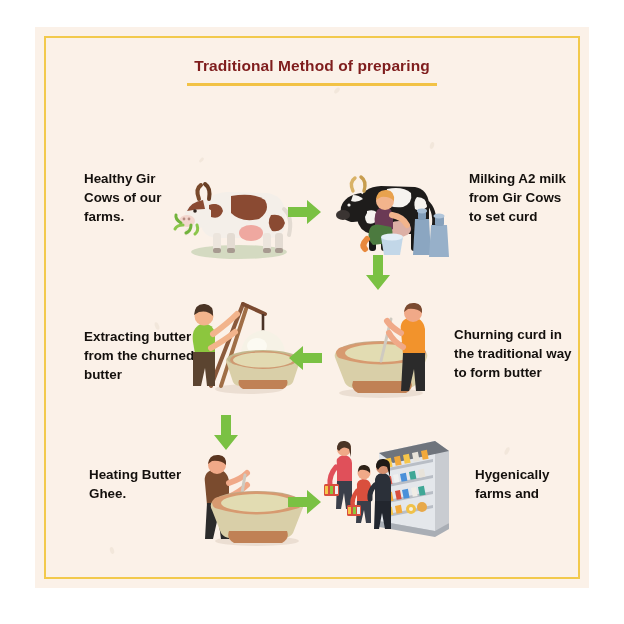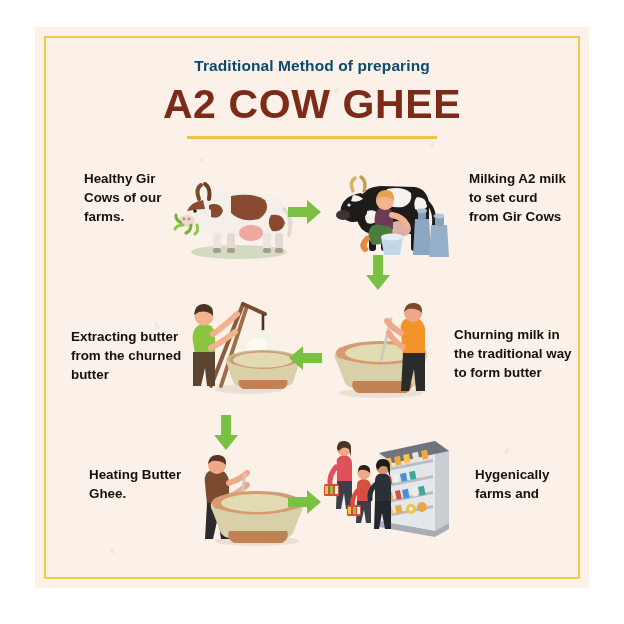--- a/index.html
+++ b/index.html
@@ -41,21 +41,21 @@
   
   #header {
     position: absolute;
     left: 0; top: 30px;
     width: 100%;
     text-align: center;
   }
   #subtitle {
     font-size: 15.5px;
     font-weight: bold;
-    color: #0c4a6e;
+    color: #7f1d1d;
     letter-spacing: .1px;
   }
   #main-title {
     margin-top: 6px;
     font-size: 41px;
     font-weight: bold;
     color: #7b2b18;
     letter-spacing: .6px;
   }
   #title-rule {
@@ -97,21 +97,20 @@
   <div class="speck" style="left:120px;top:295px;width:4px;height:8px;transform:rotate(-20deg)"></div>
   <div class="speck" style="left:395px;top:115px;width:4px;height:7px;transform:rotate(15deg)"></div>
   <div class="speck" style="left:300px;top:60px;width:4px;height:7px;transform:rotate(40deg)"></div>
   <div class="speck" style="left:205px;top:470px;width:4px;height:8px;transform:rotate(-30deg)"></div>
   <div class="speck" style="left:470px;top:420px;width:4px;height:8px;transform:rotate(25deg)"></div>
   <div class="speck" style="left:75px;top:520px;width:4px;height:7px;transform:rotate(-15deg)"></div>
   <div class="speck" style="left:165px;top:130px;width:3px;height:6px;transform:rotate(45deg)"></div>
 
   <div id="header">
     <div id="subtitle">Traditional Method of preparing</div>
-    <div id="main-title">A2 COW GHEE</div>
     <div id="title-rule"></div>
   </div>
 
   <div class="caption left" style="left:25px; top:142px; width:130px;">
     <div>Healthy Gir</div>
     <div>Cows of our</div>
     <div>farms.</div>
   </div>
 
   <div class="scene" style="left:140px; top:148px;">
@@ -201,31 +200,31 @@
       <rect x="95" y="44" width="8" height="9" rx="2" fill="#7f9bb7"></rect>
       <ellipse cx="99" cy="44" rx="5" ry="2.4" fill="#a6bdd4"></ellipse>
       <path d="M108 58 L124 58 L126 90 L106 90 Z" fill="#97b0c9"></path>
       <rect x="112" y="49" width="9" height="10" rx="2" fill="#87a1bb"></rect>
       <ellipse cx="116" cy="49" rx="5.5" ry="2.6" fill="#b0c5da"></ellipse>
     </svg>
   </div>
 
   <div class="caption right" style="left:410px; top:142px; width:130px;">
     <div>Milking A2 milk</div>
+    <div>from Gir Cows</div>
     <div>to set curd</div>
-    <div>from Gir Cows</div>
   </div>
 
   <div class="arrow" style="left:330px; top:228px;">
     <svg width="26" height="36" viewBox="0 0 26 36">
       <path d="M8 0 L18 0 L18 20 L25 20 L13 35 L1 20 L8 20 Z" fill="#7ac143"></path>
     </svg>
   </div>
 
-  <div class="caption left" style="left:12px; top:300px; width:150px;">
+  <div class="caption left" style="left:25px; top:300px; width:150px;">
     <div>Extracting butter</div>
     <div>from the churned</div>
     <div>butter</div>
   </div>
 
   <div class="scene" style="left:152px; top:263px;">
     <svg width="118" height="105" viewBox="0 0 118 105">
       <ellipse cx="62" cy="99" rx="34" ry="5" fill="#e4d6c9" opacity=".7"></ellipse>
 
       <path d="M24 96 L56 14" stroke="#8b5a3c" stroke-width="4" fill="none" stroke-linecap="round"></path>
@@ -273,21 +272,21 @@
       <path d="M72 24 Q70 12 82 10 Q94 10 96 22 L96 46 Q84 52 74 48 Z" fill="#f2932c"></path>
       <path d="M74 46 L96 46 L96 84 L87 84 L85 62 L80 84 L72 84 Z" fill="#2b2b2b"></path>
       <circle cx="84" cy="6" r="9" fill="#f0a988"></circle>
       <path d="M75 5 Q76 -5 86 -4 Q94 -3 93 6 Q88 1 79 2 Z" fill="#7a4a30"></path>
       <path d="M72 26 Q62 20 58 14" stroke="#f0a988" stroke-width="6" fill="none" stroke-linecap="round"></path>
       <path d="M74 40 Q64 34 60 26" stroke="#f0a988" stroke-width="6" fill="none" stroke-linecap="round"></path>
     </svg>
   </div>
 
   <div class="caption right" style="left:395px; top:298px; width:150px;">
-    <div>Churning milk in</div>
+    <div>Churning curd in</div>
     <div>the traditional way</div>
     <div>to form butter</div>
   </div>
 
   <div class="arrow" style="left:178px; top:388px;">
     <svg width="26" height="36" viewBox="0 0 26 36">
       <path d="M8 0 L18 0 L18 20 L25 20 L13 35 L1 20 L8 20 Z" fill="#7ac143"></path>
     </svg>
   </div>
 

